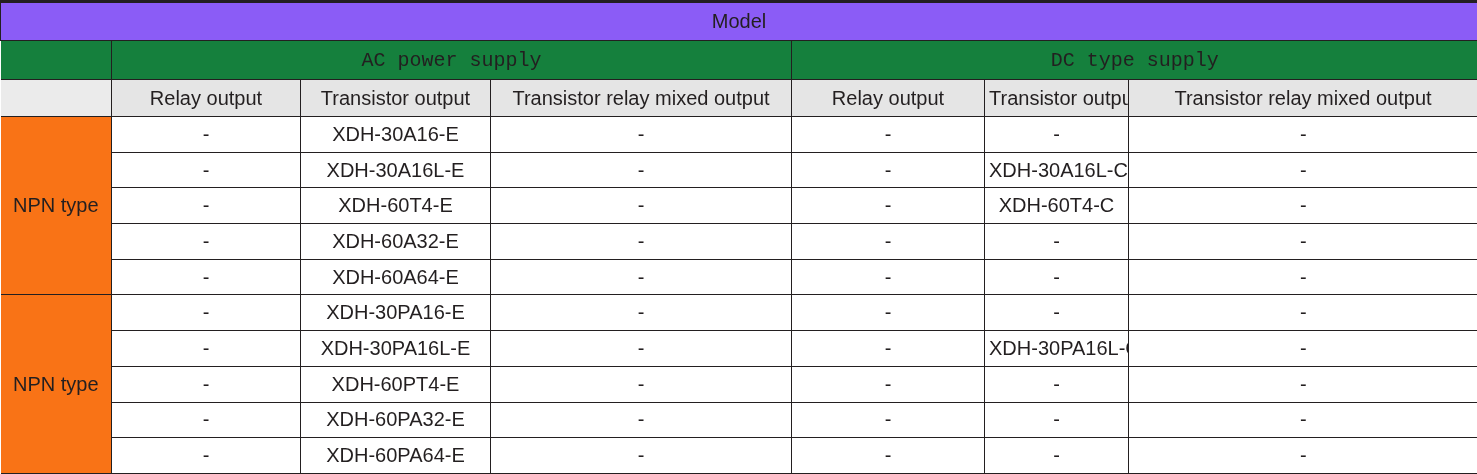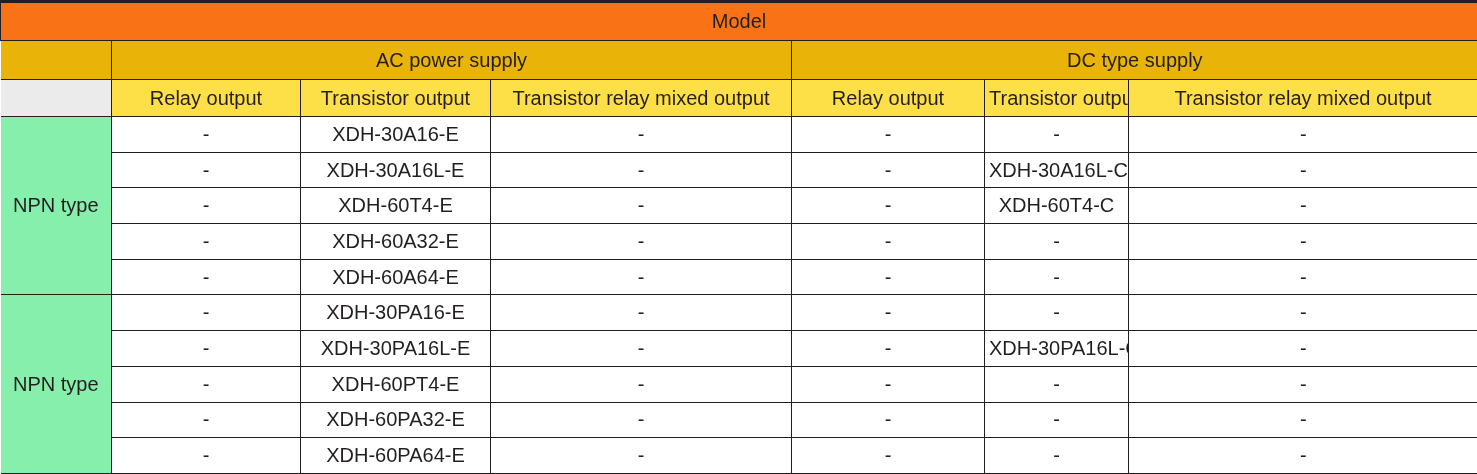--- a/index.html
+++ b/index.html
@@ -38,67 +38,68 @@
     color: #231f20;
     text-align: center;
     vertical-align: middle;
     line-height: 1.15;
     overflow: hidden;
     white-space: nowrap;
   }
 
   
   .row-model td {
-    background: #f97316;
+    background: #8b5cf6;
     color: #1b9ae5;
     height: 37px;
     border-left: none;
     border-right: none;
     border-top: none;
     border-bottom: 1px solid #231f20;
     font-size: 20px;
   }
 
   
   .row-supply td {
     height: 38px;
     color: #1b9ae5;
     font-size: 20px;
-    background: #eab308;
+    background: #15803d;
+    font-family: Liberation Mono, monospace;
   }
   .row-supply td.corner-blank {
     border-left: none;
     border-top: none;
   }
   .row-supply td.blank-right-edge {
     border-right: none;
   }
   .row-supply td.supply-ac {
     border-left: 1px solid #231f20;
   }
 
   
   .row-colhead td {
     height: 36px;
-    background: #fde047;
+    background: #e5e5e5;
     font-size: 20px;
   }
   .row-colhead td.corner-gray {
     background: #ebebeb;
     border-left: none;
   }
 
   
   .row-data td {
     height: 34.7px;
     background: #ffffff;
     font-size: 20px;
   }
   .row-data td.type-cell {
-    background: #86efac;
+    background: #f97316;
     border-left: none;
     font-size: 20px;
   }
   .row-data td.edge-right {
     border-right: none;
   }
 
   
   col.c-type  { width: 111px; }
   col.c-ac1   { width: 189px; }

